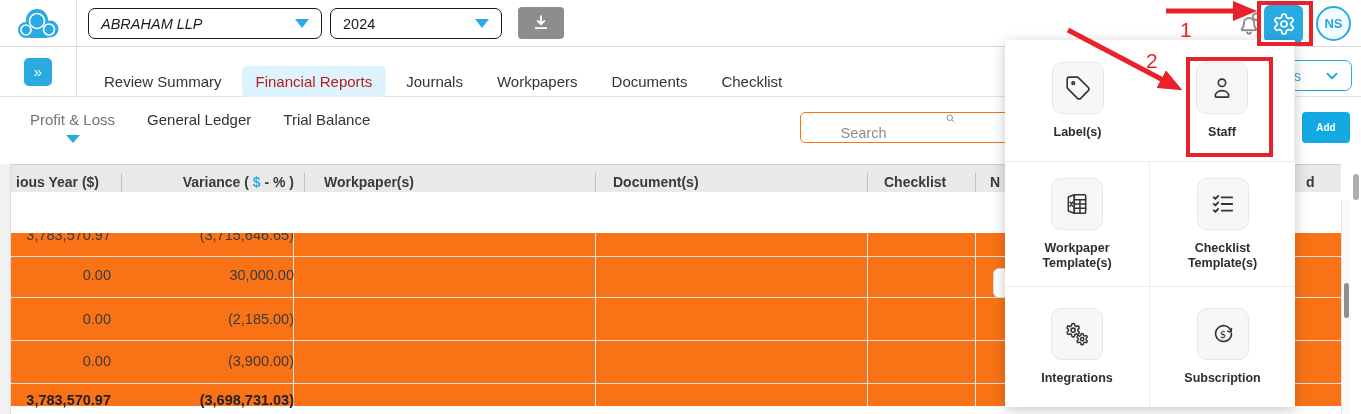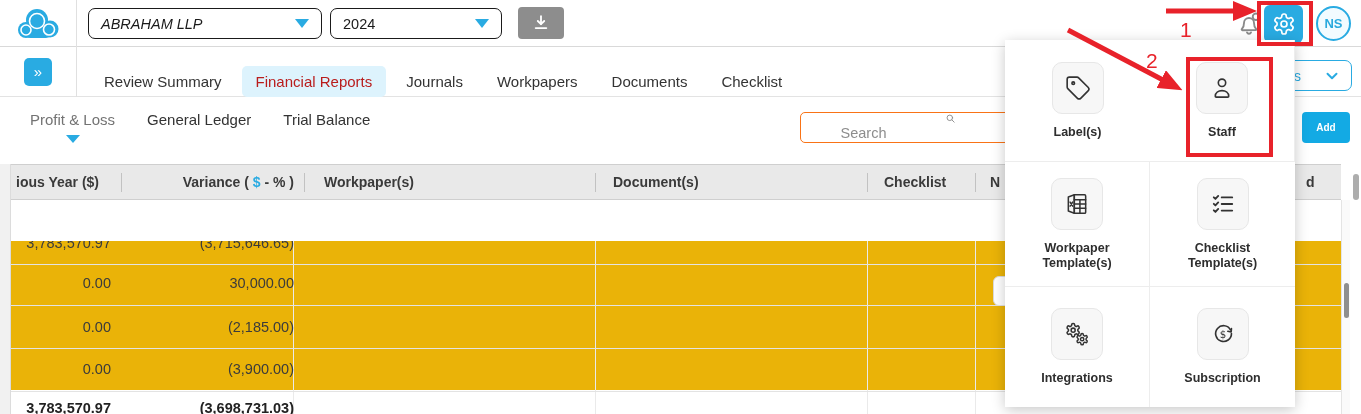--- a/index.html
+++ b/index.html
@@ -44,21 +44,21 @@
     display:flex; align-items:center; justify-content:flex-end; padding:0 10px; gap:22px; font-size:14px; color:#29abe2; cursor:pointer; z-index:5; }
   .add-btn { position:absolute; left:1302px; top:112px; width:48px; height:31px; background:#13aae4; color:#fff; border:none; border-radius:4px;
     font-size:10px; font-weight:bold; cursor:pointer; z-index:5; font-family:"Liberation Sans",sans-serif; }
 
   
   .left-gutter { position:absolute; left:0; top:164px; width:11px; height:250px; background:#f1f1f1; border-right:1px solid #dcdcdc; }
   .thead { position:absolute; left:11px; top:164px; width:1330px; height:36px; background:#e9e9e9; border-top:1px solid #cfcfcf; border-bottom:1px solid #cfcfcf; font-size:14px; font-weight:bold; color:#3a3a3a; }
   .th { position:absolute; top:9px; white-space:nowrap; }
   .th-div { position:absolute; top:8px; width:1px; height:19px; background:#c2c2c2; }
   .blue { color:#29abe2; }
-  .tbody { position:absolute; left:11px; top:200px; width:1330px; height:190px; background:#eab308; }
+  .tbody { position:absolute; left:11px; top:192px; width:1330px; height:214px; background:#f97316; }
   .vline { position:absolute; top:0; width:1px; height:214px; background:#eaeaea; }
   .hline { position:absolute; left:0; width:1330px; height:1px; background:#e3e3e3; }
   .cell { position:absolute; font-size:14.5px; color:#3b3b3b; text-align:right; white-space:nowrap; line-height:15px; }
   .cell.c1 { left:0; width:100px; }
   .cell.c2 { left:110px; width:173px; }
   .bold { font-weight:bold; color:#222; }
   .clip-cover { position:absolute; left:0; top:0; width:1330px; height:41px; background:#fff; }
   .mini-doc-btn { position:absolute; left:982px; top:76px; width:40px; height:30px; border:1px solid #dadada; border-radius:6px; background:#fff; cursor:pointer; }
   .mini-doc-btn .glyph { position:absolute; left:16px; top:7px; width:7px; height:15px; background:#29abe2; border-radius:1px; }
 

